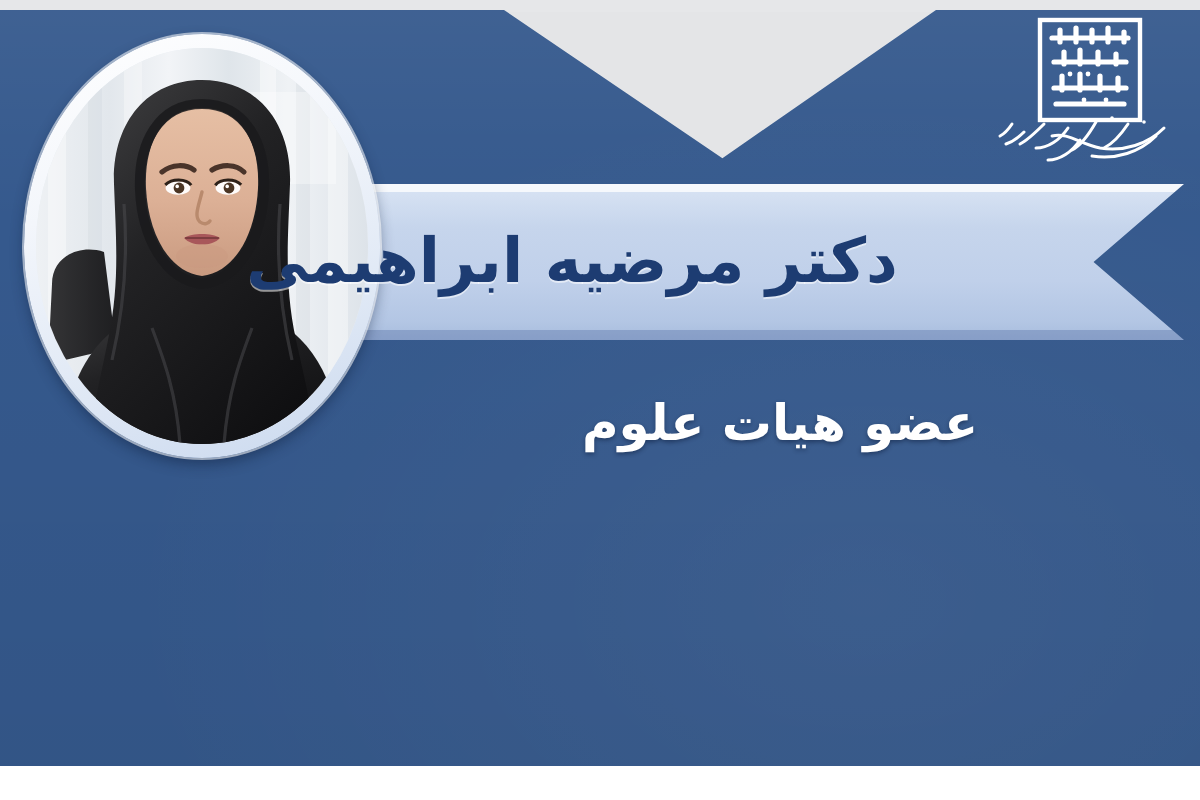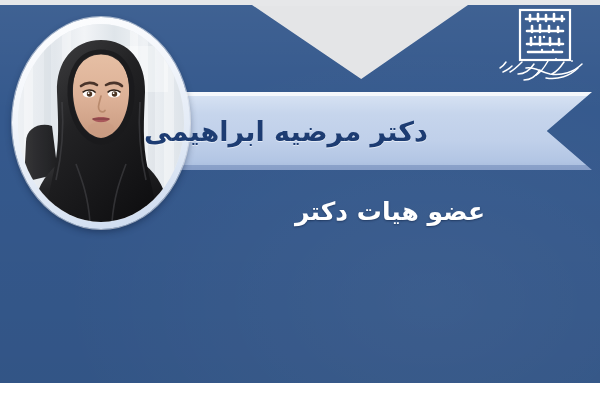--- a/index.html
+++ b/index.html
@@ -124,21 +124,21 @@
     position: absolute;
     left: 0;
     right: 8%;
     top: 0;
     height: 100%;
     display: flex;
     align-items: center;
     justify-content: center;
     direction: rtl;
     color: #1d3c72;
-    font-size: 27px;
+    font-size: 31px;
     font-weight: bold;
     letter-spacing: 0px;
     white-space: nowrap;
     text-shadow: 0 1px 0 rgba(255,255,255,0.55);
   }
 
   
   .portrait-wrap {
     position: absolute;
     left: 12px;
@@ -374,18 +374,18 @@
           <path d="M44 78 C 46 104, 44 130, 38 156"></path>
           <path d="M122 78 C 120 104, 122 130, 128 156"></path>
           <path d="M58 140 C 64 156, 70 172, 72 198"></path>
           <path d="M108 140 C 102 156, 96 172, 94 198"></path>
         </g>
       </svg>
     </div>
   </div>
 
   <div class="subtitle">
-    <div class="line1">عضو هیات دکتر</div>
+    <div class="line1">عضو هیات علوم</div>
   </div>
 
   <div class="bottom-white"></div>
 
 </div>
 
 </body></html>

